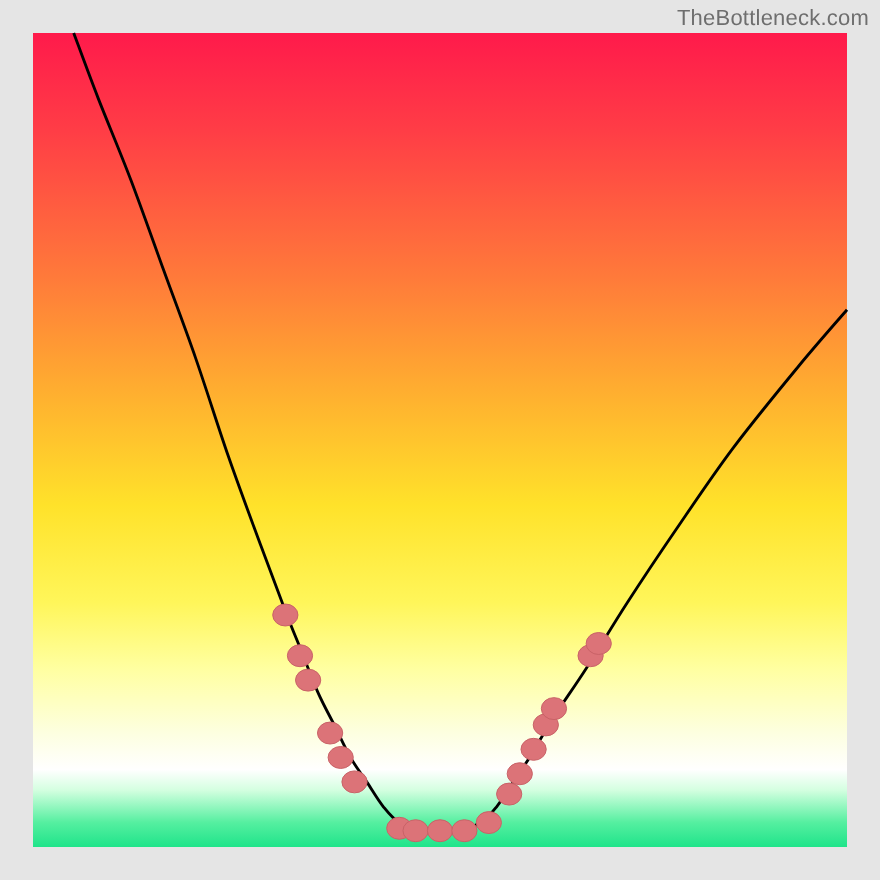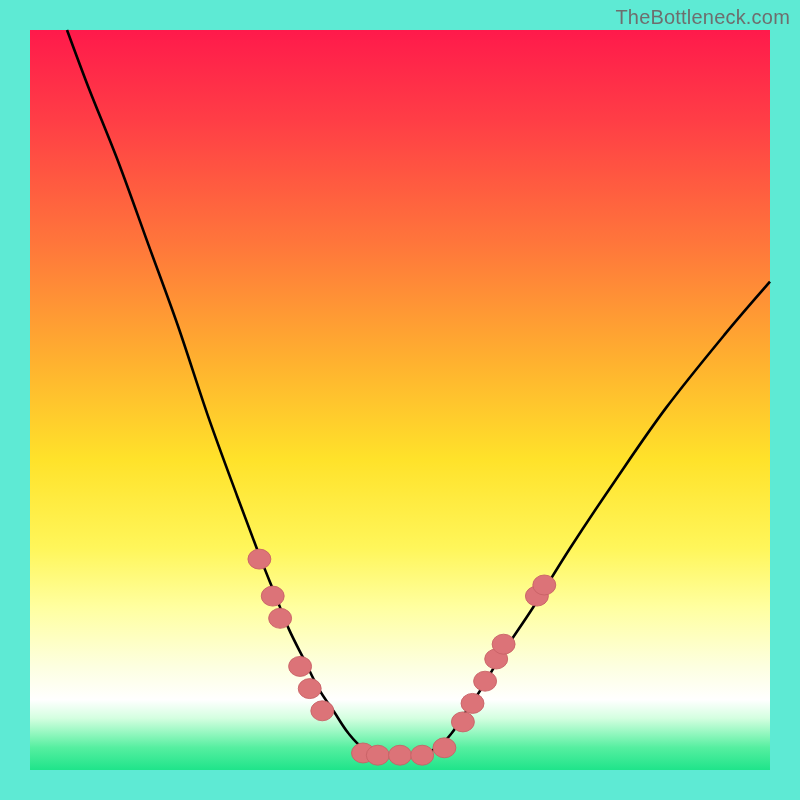--- a/index.html
+++ b/index.html
@@ -10,21 +10,21 @@
     background: #000;
     overflow: hidden;
     font-family: Arial, Helvetica, sans-serif;
   }
   .frame {
     position: absolute;
     left: 0;
     top: 0;
     width: 800px;
     height: 800px;
-    background: #5eead4;
+    background: #e5e5e5;
   }
   .plot-area {
     position: absolute;
     left: 30px;
     top: 30px;
     width: 740px;
     height: 740px;
     
   }
   .watermark {

